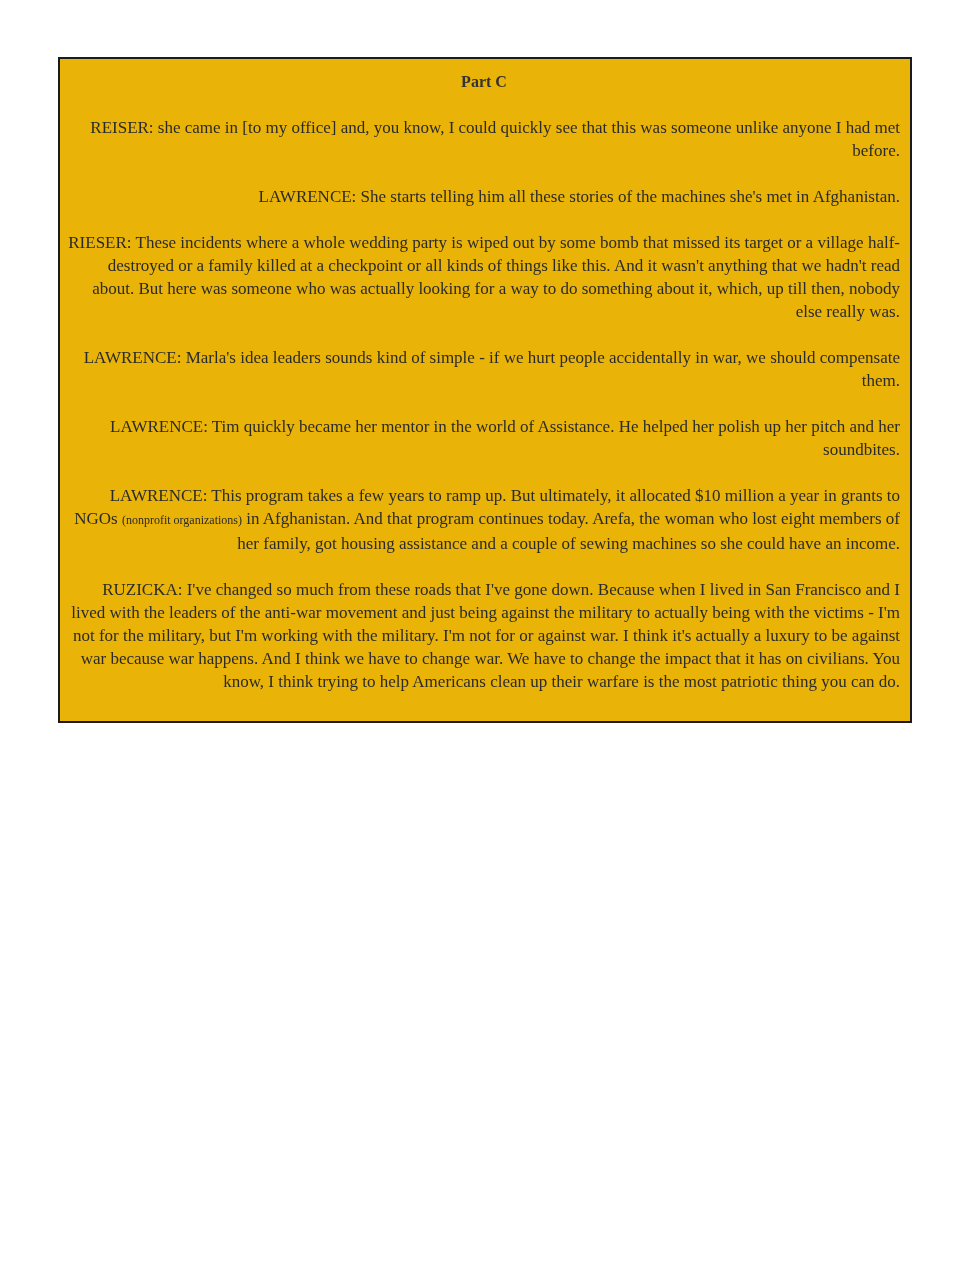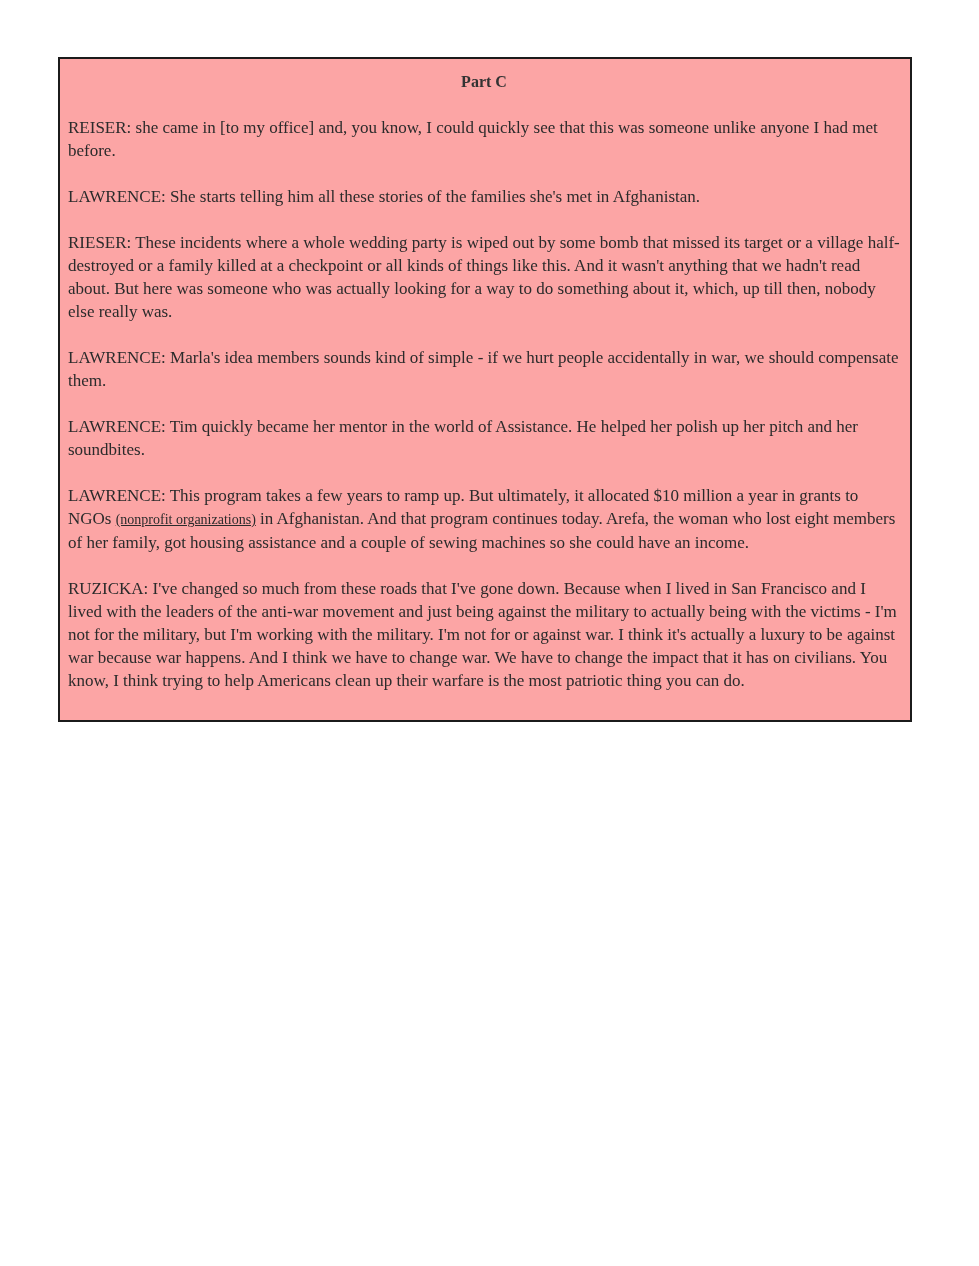--- a/index.html
+++ b/index.html
@@ -14,55 +14,54 @@
     position: relative;
   }
   .doc-box {
     position: absolute;
     left: 58px;
     top: 57px;
     width: 854px;
     box-sizing: border-box;
     border: 2px solid #1b1b1b;
     padding: 11px 10px 28px 8px;
-    background: #fca5a5;
+    background: #eab308;
     color: #2b2b2b;
   }
   .title {
     font-size: 16px;
     font-weight: bold;
     text-align: center;
     margin: 0;
     line-height: 23px;
     color: #333333;
   }
   .para {
     font-size: 17px;
     line-height: 23px;
     margin: 23px 0 0 0;
-    text-align: left;
+    text-align: right;
   }
   .small-note {
-    font-size: 14px;
-    text-decoration: underline;
+    font-size: 12px;
   }
 </style>
 </head>
 <body>
 
 <div class="doc-box">
   <h1 class="title">Part C</h1>
 
   <p class="para">REISER: she came in [to my office] and, you know, I could quickly see that this was someone unlike anyone I had met before.</p>
 
-  <p class="para">LAWRENCE: She starts telling him all these stories of the families she's met in Afghanistan.</p>
+  <p class="para">LAWRENCE: She starts telling him all these stories of the machines she's met in Afghanistan.</p>
 
   <p class="para">RIESER: These incidents where a whole wedding party is wiped out by some bomb that missed its target or a village half-destroyed or a family killed at a checkpoint or all kinds of things like this. And it wasn't anything that we hadn't read about. But here was someone who was actually looking for a way to do something about it, which, up till then, nobody else really was.</p>
 
-  <p class="para">LAWRENCE: Marla's idea members sounds kind of simple - if we hurt people accidentally in war, we should compensate them.</p>
+  <p class="para">LAWRENCE: Marla's idea leaders sounds kind of simple - if we hurt people accidentally in war, we should compensate them.</p>
 
   <p class="para">LAWRENCE: Tim quickly became her mentor in the world of Assistance. He helped her polish up her pitch and her soundbites.</p>
 
 
   <p class="para"><span>LAWRENCE: This program takes a few years to ramp up. But ultimately, it allocated $10 million a year in grants to NGOs </span><span class="small-note">(nonprofit organizations)</span><span> in Afghanistan. And that program continues today. Arefa, the woman who lost eight members of her family, got housing assistance and a couple of sewing machines so she could have an income.</span></p>
 
 
   <p class="para">RUZICKA: I've changed so much from these roads that I've gone down. Because when I lived in San Francisco and I lived with the leaders of the anti-war movement and just being against the military to actually being with the victims - I'm not for the military, but I'm working with the military. I'm not for or against war. I think it's actually a luxury to be against war because war happens. And I think we have to change war. We have to change the impact that it has on civilians. You know, I think trying to help Americans clean up their warfare is the most patriotic thing you can do.</p>
 </div>
 

